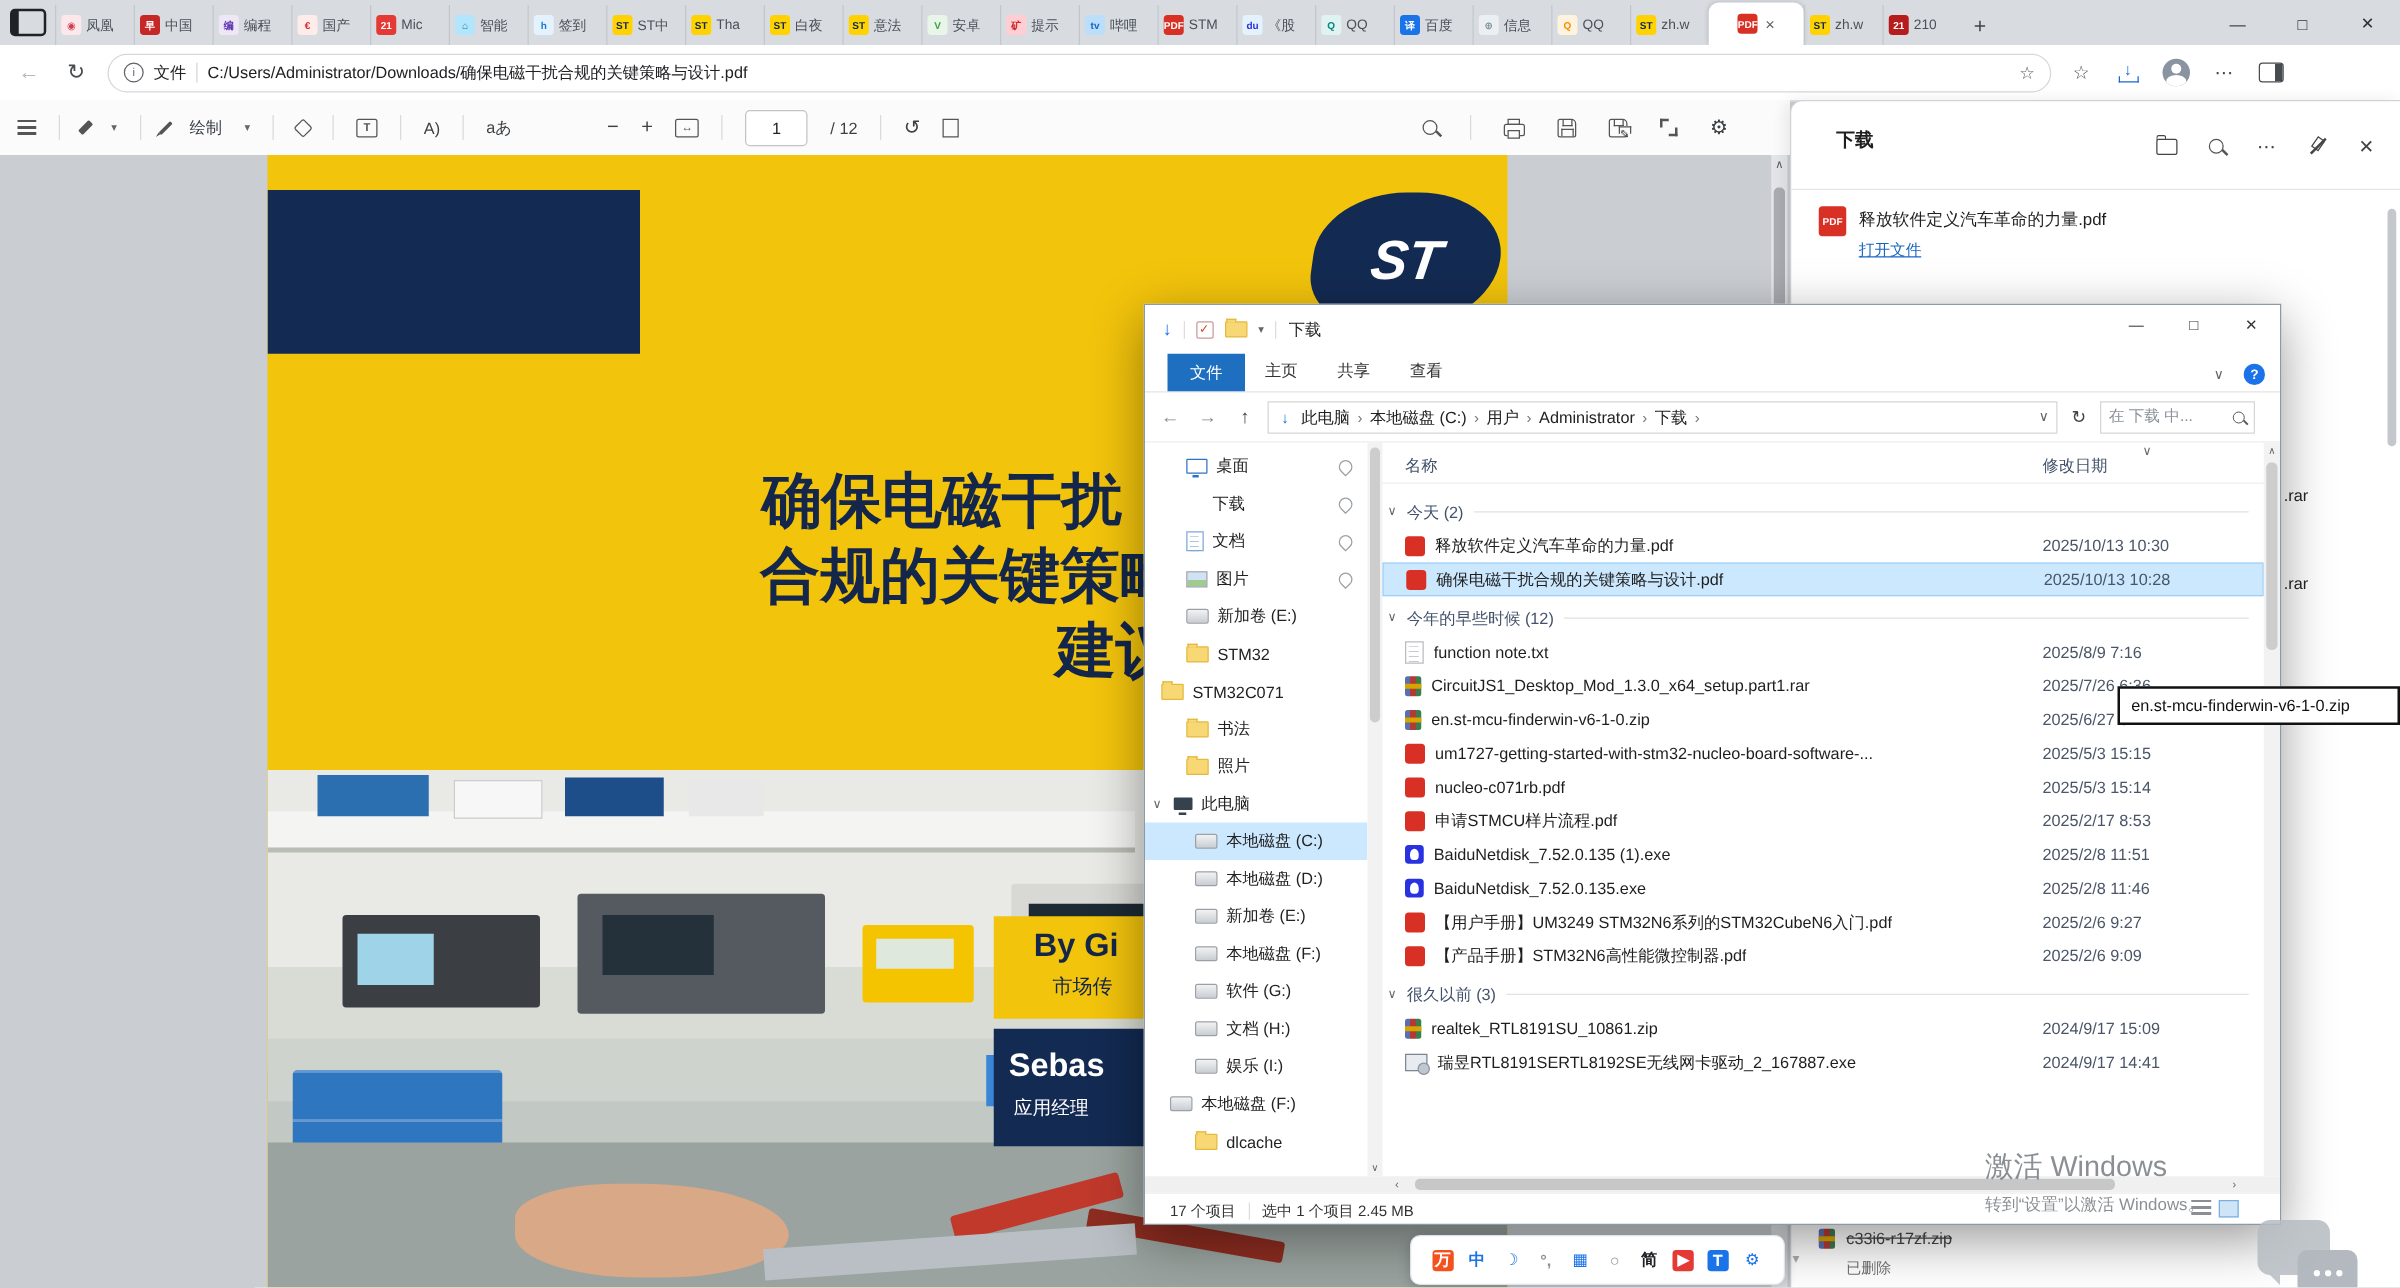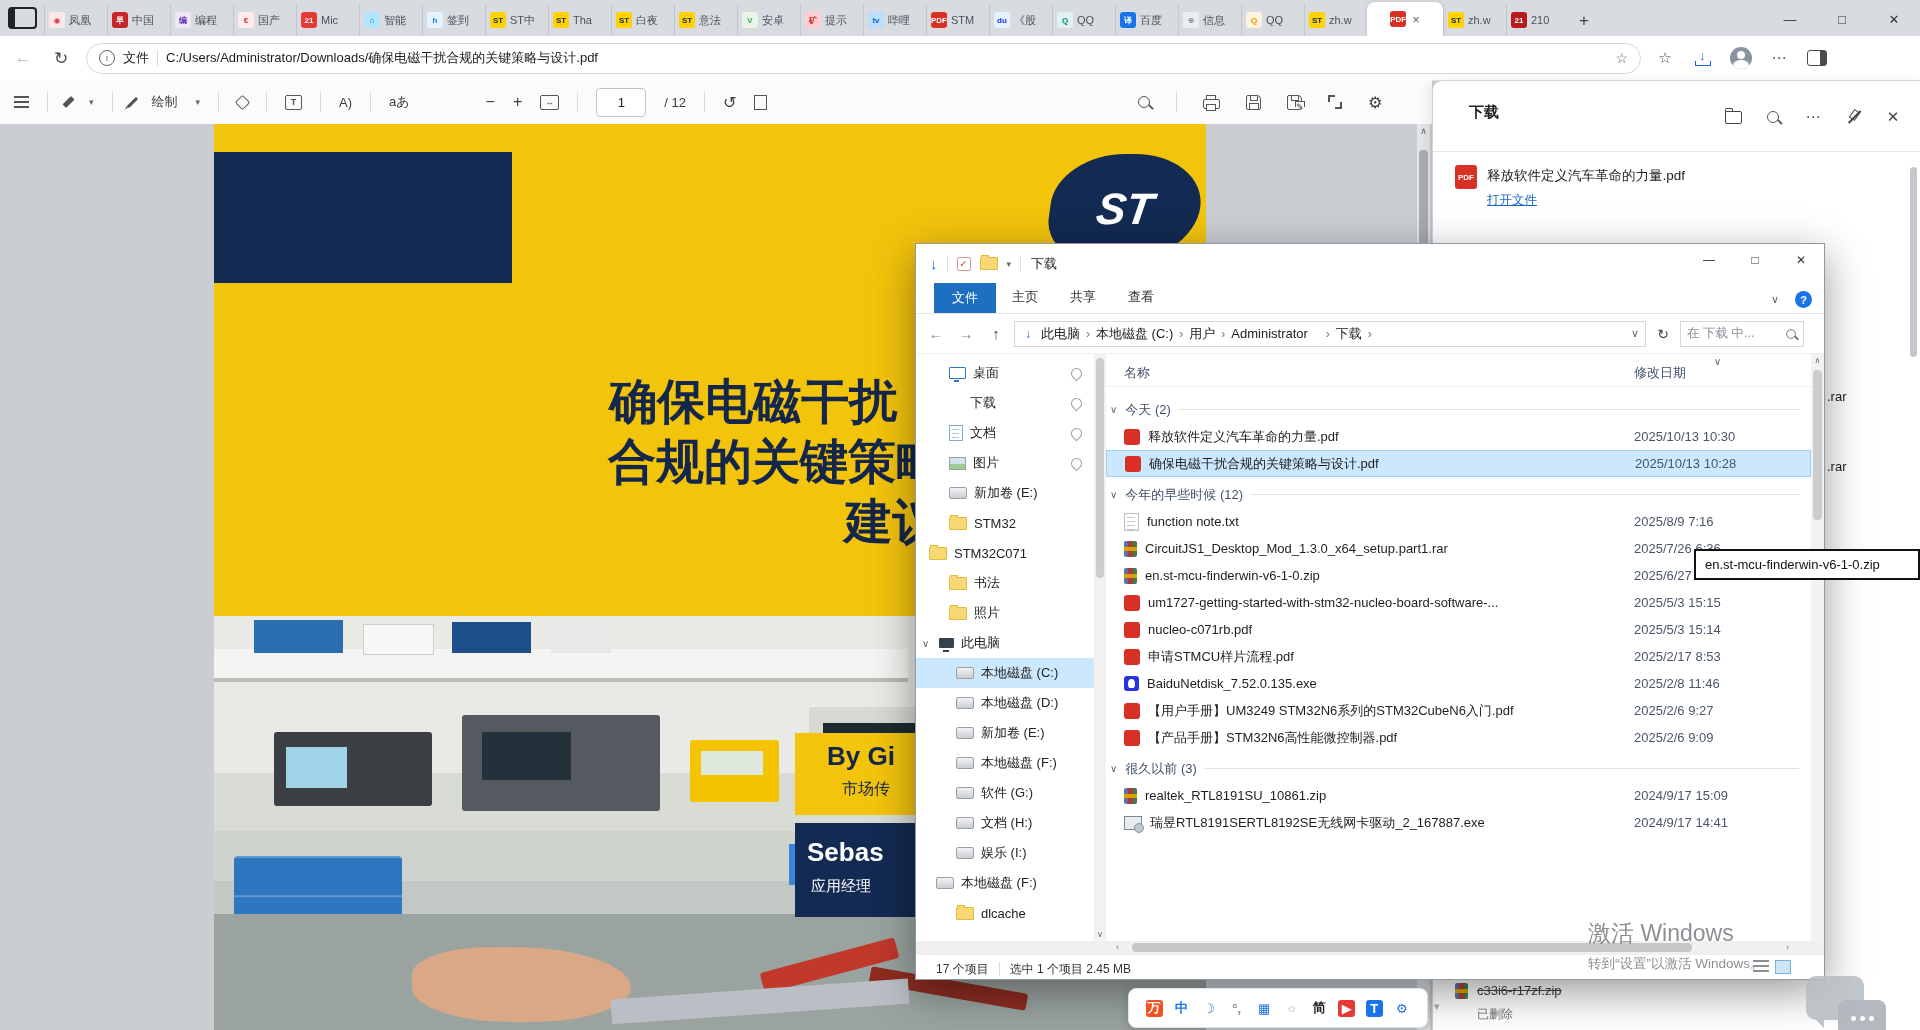--- a/index.html
+++ b/index.html
@@ -581,21 +581,21 @@
     <span class="csep">›</span>
   </span>
             <span style="display:flex;align-items:center;gap:6px;">
     <span class="crumb">本地磁盘 (C:)</span>
     <span class="csep">›</span>
   </span>
             <span style="display:flex;align-items:center;gap:6px;">
     <span class="crumb">用户</span>
     <span class="csep">›</span>
   </span>
-            <span style="display:flex;align-items:center;gap:18px;justify-content:flex-end;">
+            <span style="display:flex;align-items:center;gap:6px;justify-content:flex-end;">
     <span class="crumb">Administrator</span>
     <span class="csep">›</span>
   </span>
             <span style="display:flex;align-items:center;gap:6px;">
     <span class="crumb">下载</span>
     <span class="csep">›</span>
   </span>
           </span>
         <span class="crumb-chev">∨</span>
       </div>
@@ -785,20 +785,25 @@
     <span class="fname">nucleo-c071rb.pdf</span>
     <span class="fdate">2025/5/3 15:14</span>
   </div>
                 <div class="frow">
     <span class="fico fi-pdf"></span>
     <span class="fname">申请STMCU样片流程.pdf</span>
     <span class="fdate">2025/2/17 8:53</span>
   </div>
                 <div class="frow">
     <span class="fico fi-baidu"></span>
+    <span class="fname">BaiduNetdisk_7.52.0.135 (1).exe</span>
+    <span class="fdate">2025/2/8 11:51</span>
+  </div>
+                <div class="frow">
+    <span class="fico fi-baidu"></span>
     <span class="fname">BaiduNetdisk_7.52.0.135.exe</span>
     <span class="fdate">2025/2/8 11:46</span>
   </div>
                 <div class="frow">
     <span class="fico fi-pdf"></span>
     <span class="fname">【用户手册】UM3249 STM32N6系列的STM32CubeN6入门.pdf</span>
     <span class="fdate">2025/2/6 9:27</span>
   </div>
                 <div class="frow">
     <span class="fico fi-pdf"></span>

